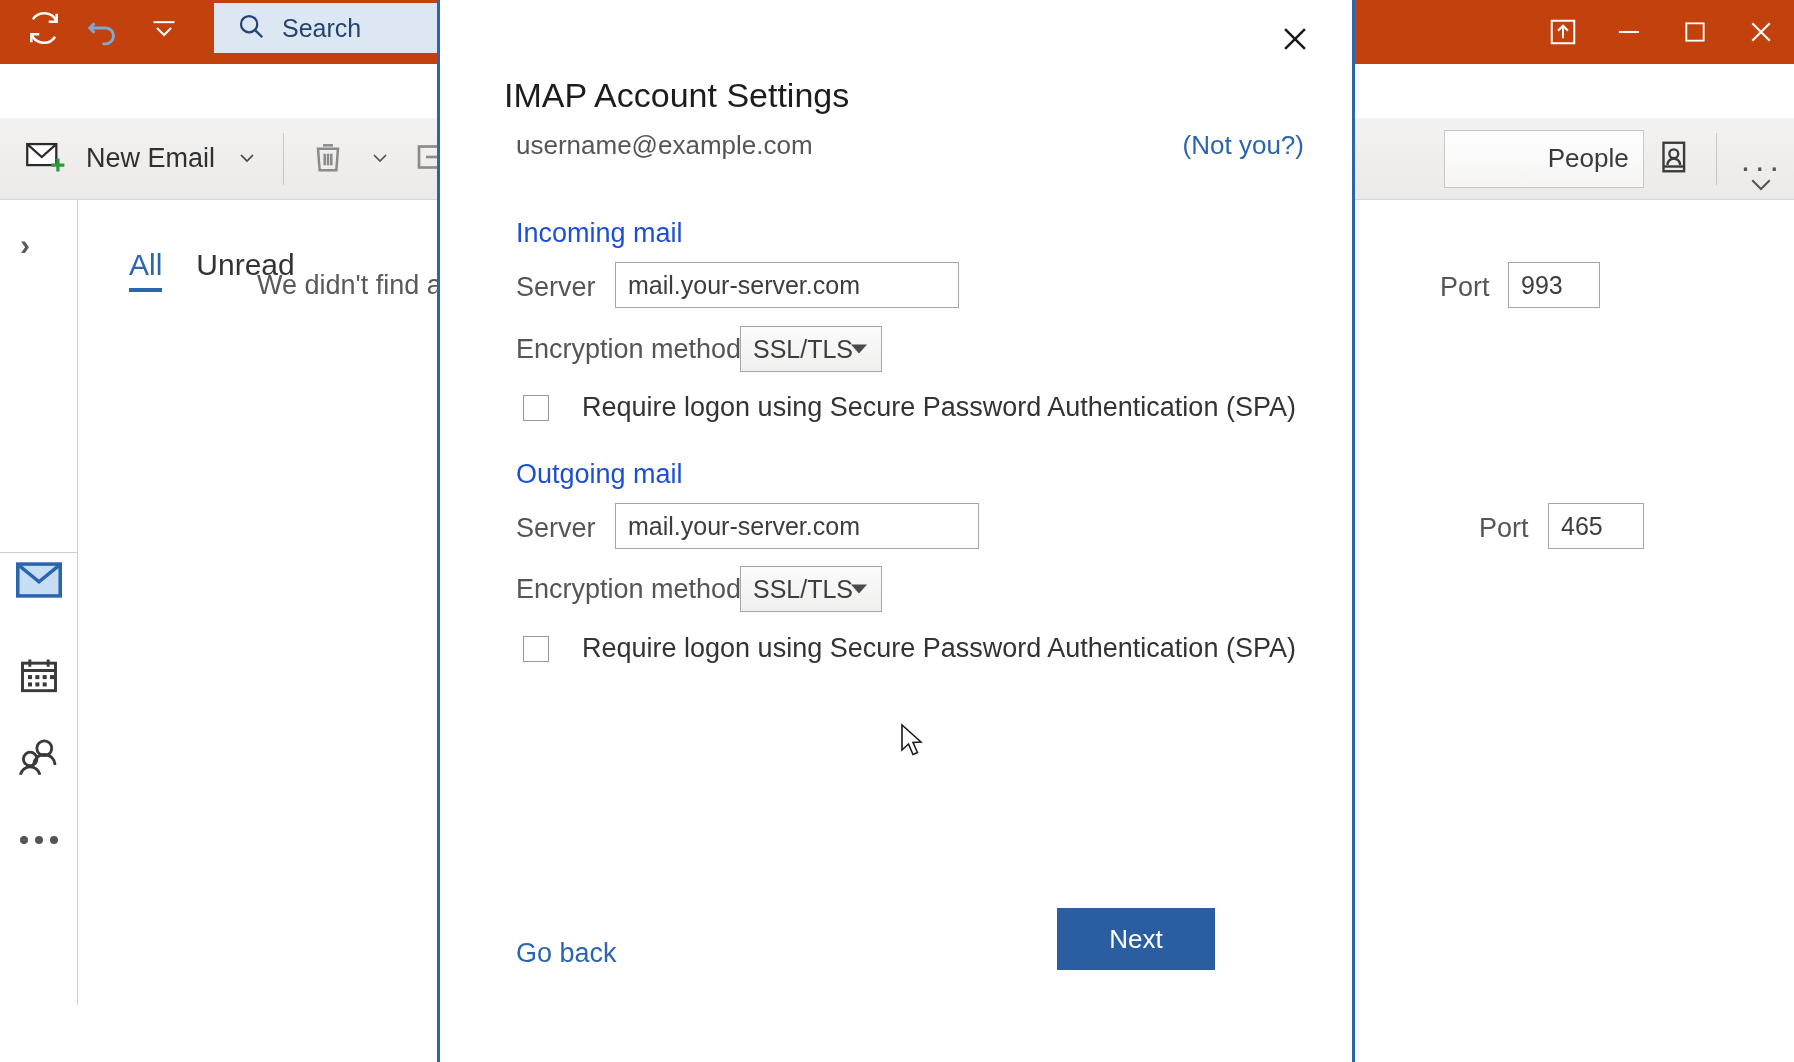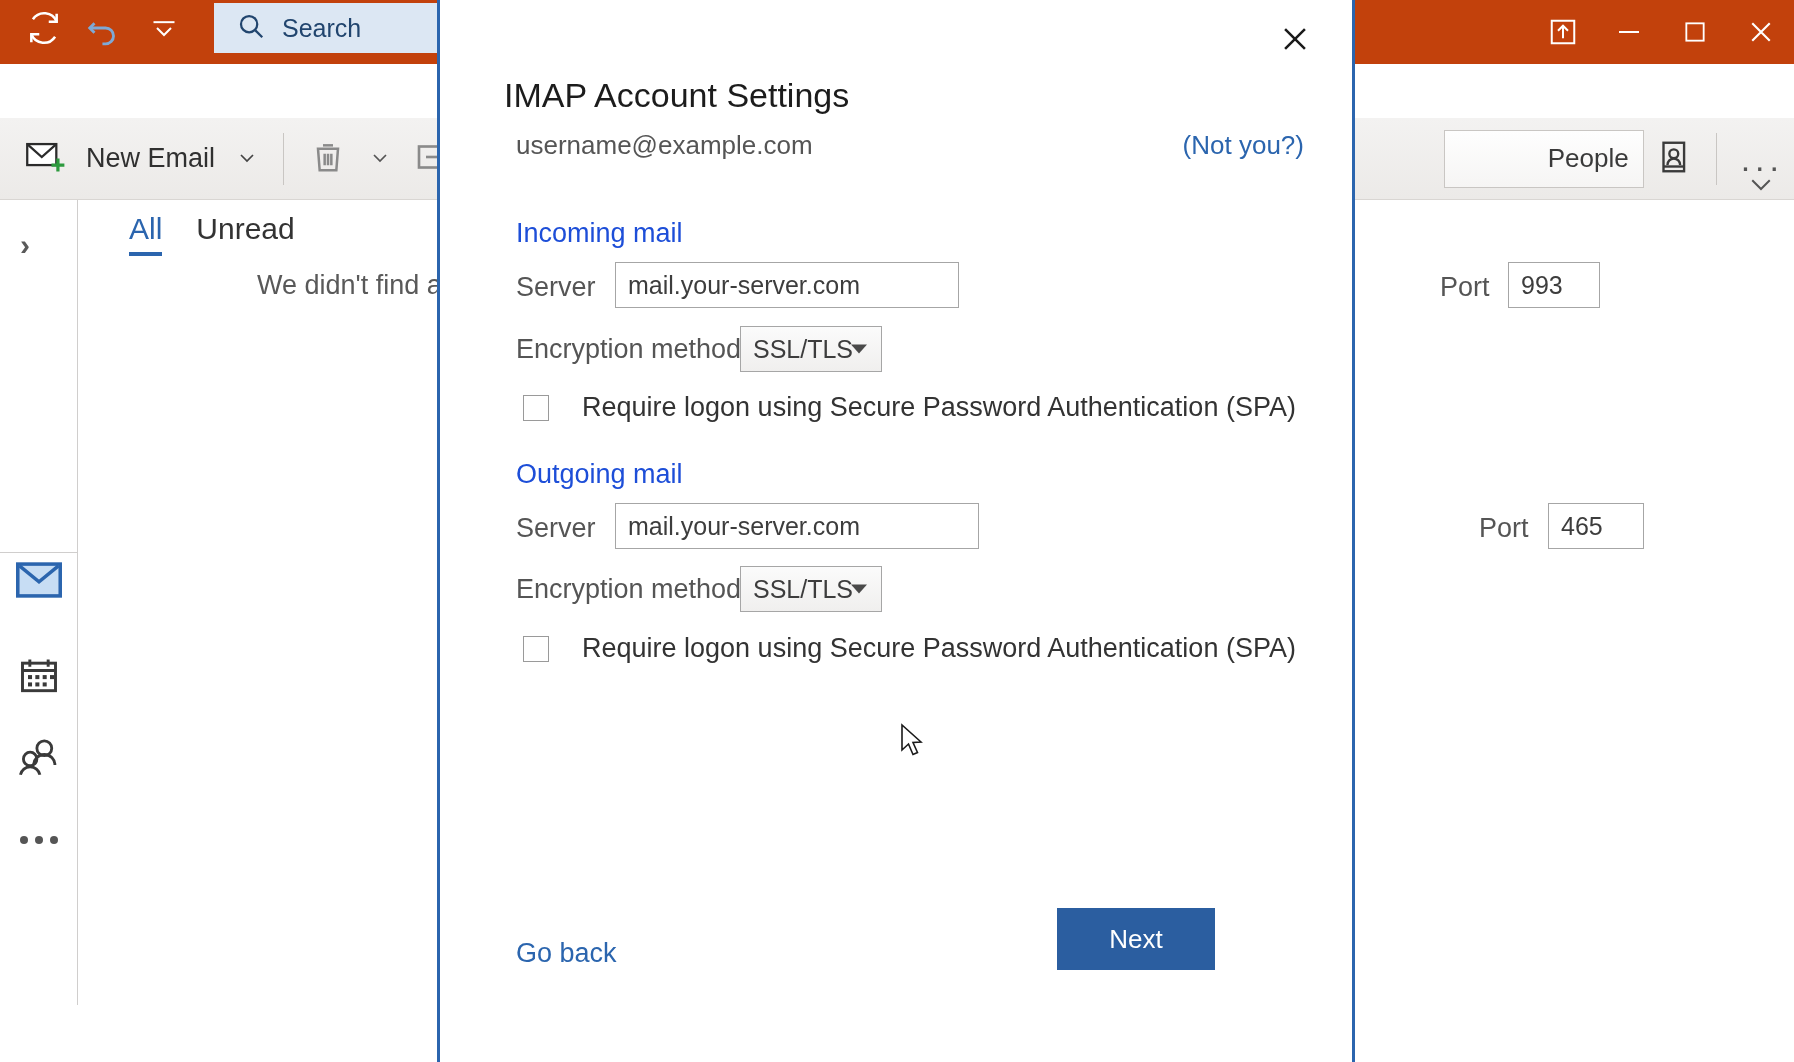--- a/index.html
+++ b/index.html
@@ -98,21 +98,21 @@
   }
 
   .listpane {
     position: absolute; left: 79px; top: 0; width: 1105px; height: 805px;
     background: #ffffff;
   }
   .filter-row { position: absolute; left: 50px; top: 12px; display: flex; align-items: flex-end; gap: 34px; }
   .filter {
     font-size: 30px; color: #333; position: relative; padding-bottom: 10px;
   }
-  .filter.active { color: #2b65ae; }
+  .filter.active { color: #2b65ae; margin-top: 36px; }
   .filter.active::after {
     content: ""; position: absolute; left: 0; right: 0; bottom: 0;
     height: 4px; background: #2b65ae;
   }
   .empty-msg {
     position: absolute; left: 178px; top: 70px;
     font-size: 27px; color: #595959;
   }
   .readpane {
     position: absolute; left: 1185px; top: 0; width: 609px; height: 805px;

